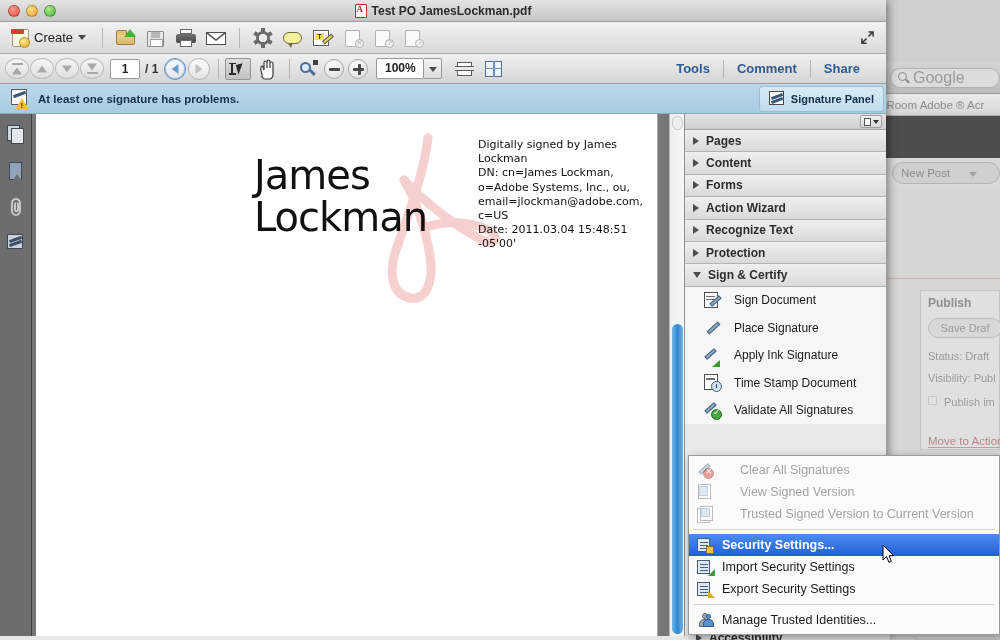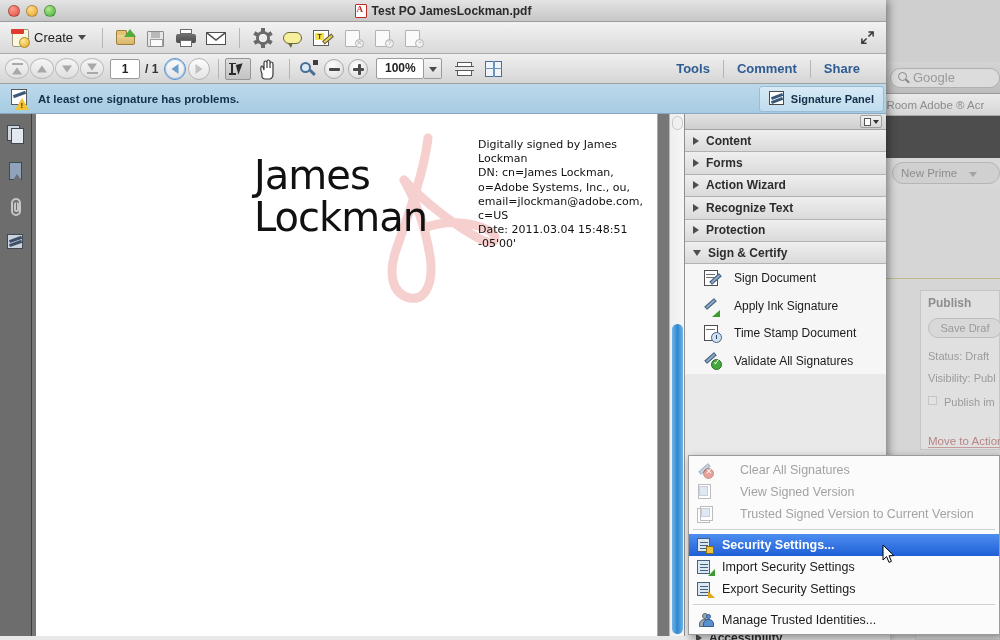--- a/index.html
+++ b/index.html
@@ -16,21 +16,21 @@
     background: #cfcfcf;
   }
   .bg-safari-toolbar {
     position: absolute; left: 880px; top: 62px; width: 120px; height: 32px;
     background: linear-gradient(#d4d4d4,#bdbdbd);
     border-bottom: 1px solid #9a9a9a;
   }
   .bg-search {
     position: absolute; left: 890px; top: 68px; width: 110px; height: 20px;
     background: #dcdcdc; border: 1px solid #b0b0b0; border-radius: 10px;
-    color: #9a9a9a; font-size: 13px; line-height: 18px; padding-left: 22px;
+    color: #9a9a9a; font-size: 16px; line-height: 18px; padding-left: 22px;
   }
   .bg-search .mag {
     position: absolute; left: 7px; top: 3px; width: 9px; height: 9px;
     border: 1.6px solid #888; border-radius: 50%;
   }
   .bg-search .mag::after {
     content: ""; position: absolute; left: 6px; top: 7px;
     width: 5px; height: 1.6px; background: #888; transform: rotate(45deg);
   }
   .bg-bookmarks {
@@ -581,21 +581,21 @@
 <div id="bg-layer">
   <div class="bg-safari-toolbar"></div>
   <div class="bg-search">
     <span class="mag"></span>
     <span>Google</span>
   </div>
   <div class="bg-bookmarks">t Room    Adobe ® Acr</div>
   <div class="bg-wp-header"></div>
   <div class="bg-wp-sub"></div>
   <div class="bg-newpost">
-    <span>New Prime</span>
+    <span>New Post</span>
     <span class="caret"></span>
   </div>
   <div class="bg-wp-body"></div>
   <div class="bg-wp-line" style="top:278px"></div>
   <div class="bg-acrobat-strip"></div>
   <div class="bg-publish-box"></div>
   <div class="bg-publish-title">Publish</div>
   <div class="bg-savedraft">Save Draf</div>
   <div class="bg-line-txt" style="left:928px; top:350px">Status: Draft</div>
   <div class="bg-line-txt" style="left:928px; top:372px">Visibility: Publ</div>
@@ -830,20 +830,24 @@
     <div class="toolspane">
       <div class="tp-header">
         <span class="tp-hdr-btn">
           <span class="sq2"></span>
           <span class="cr"></span>
         </span>
       </div>
 
       <div class="tp-section">
         <span class="tri-r"></span>
+        <span>Pages</span>
+      </div>
+      <div class="tp-section">
+        <span class="tri-r"></span>
         <span>Content</span>
       </div>
       <div class="tp-section">
         <span class="tri-r"></span>
         <span>Forms</span>
       </div>
       <div class="tp-section">
         <span class="tri-r"></span>
         <span>Action Wizard</span>
       </div>
@@ -862,20 +866,26 @@
 
       <div class="tp-body">
         <div class="tp-item">
           <span class="tp-icon">
             <span class="ti-pg"></span>
             <span class="ti-line" style="top:5px"></span>
               <span class="ti-line" style="top:8px"></span>
             <span class="ti-pen" style="left:6px; top:8px"></span>
           </span>
           <span>Sign Document</span>
+        </div>
+        <div class="tp-item">
+          <span class="tp-icon">
+            <span class="ti-pen plain" style="width:15px"></span>
+          </span>
+          <span>Place Signature</span>
         </div>
         <div class="tp-item">
           <span class="tp-icon">
             <span class="ti-pen" style="left:1px; top:6px"></span>
             <span class="ti-green"></span>
           </span>
           <span>Apply Ink Signature</span>
         </div>
         <div class="tp-item">
           <span class="tp-icon">

